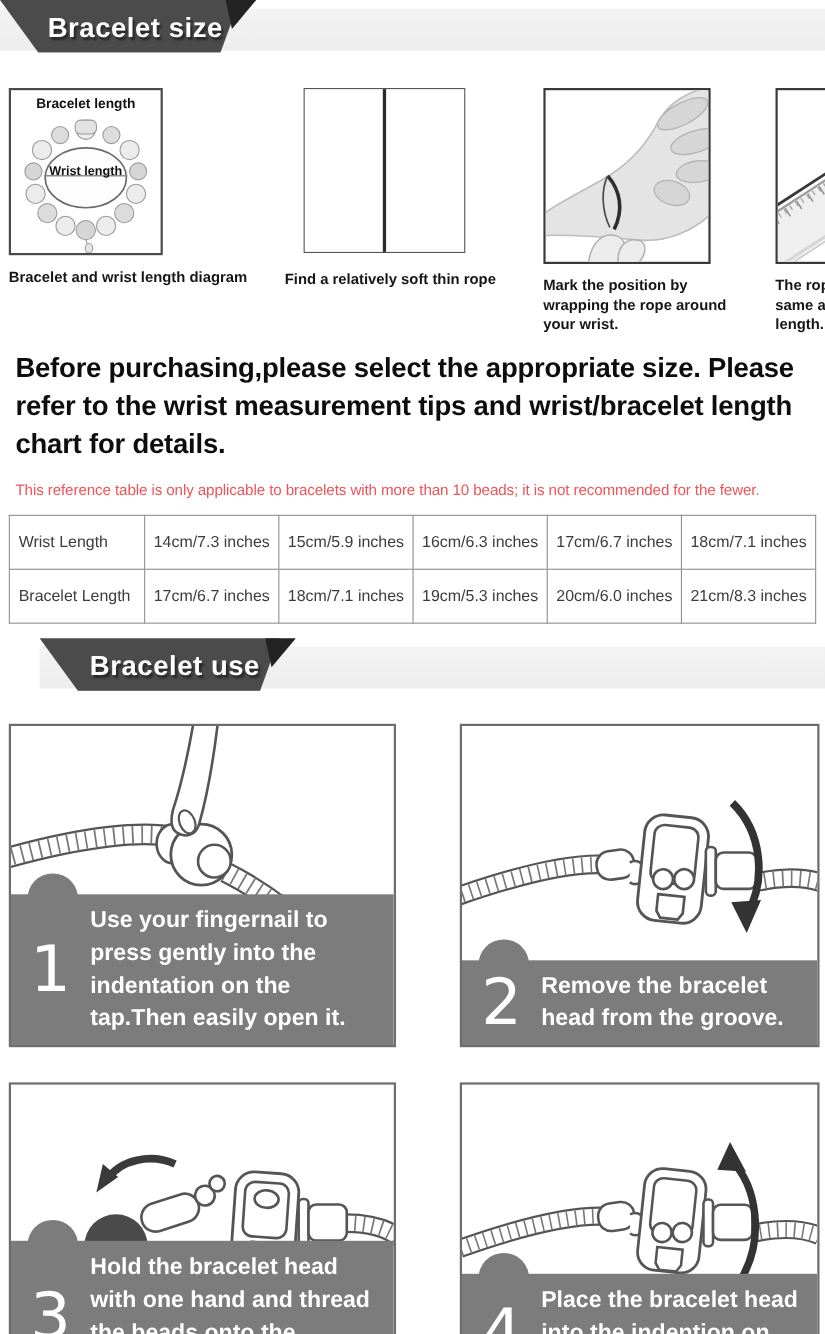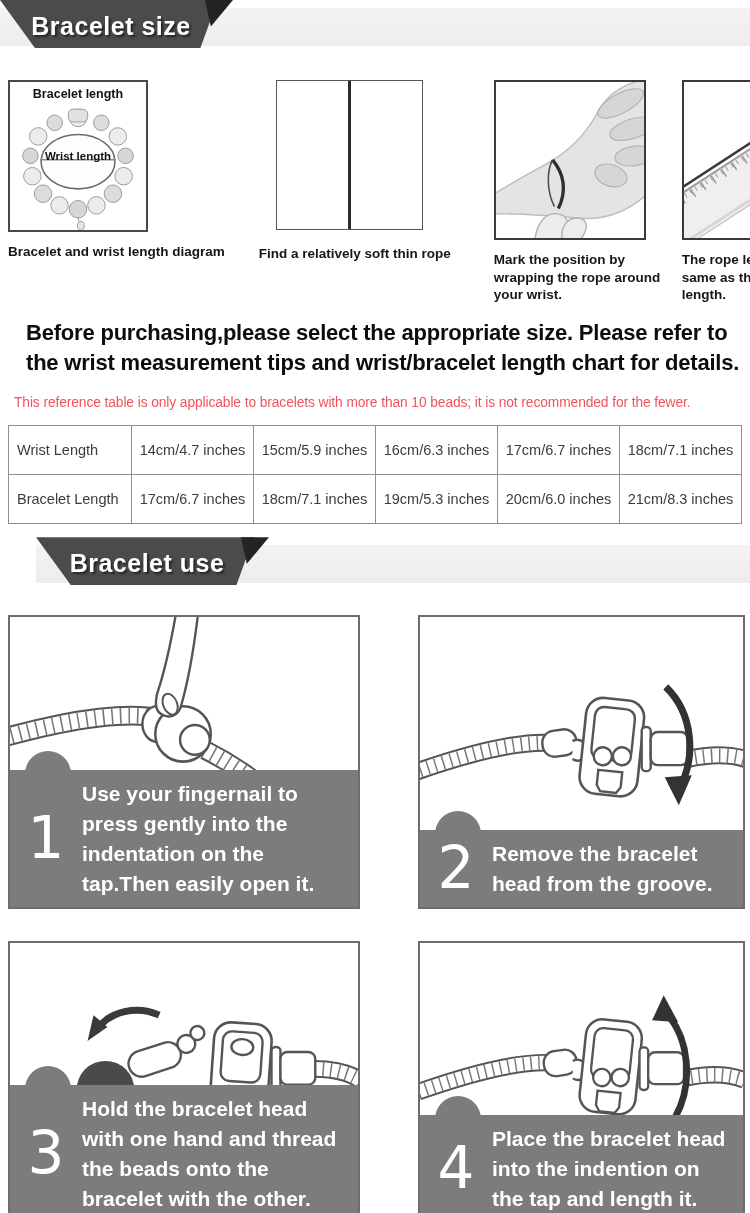--- a/index.html
+++ b/index.html
@@ -7,45 +7,45 @@
   .wrap{width:750px;overflow:hidden;padding-bottom:18px;}
 
   
   .banner-row{position:relative;height:48px;}
   .banner-strip{position:absolute;left:0;top:8px;width:750px;height:38px;
     background:linear-gradient(#f3f3f3,#ededed);}
   .banner-shape{position:absolute;left:0;top:0;width:233px;height:48px;background:#4b4b4b;
     clip-path:polygon(0 0,93.5% 0,86% 100%,15% 100%);}
   .banner-fold{position:absolute;left:0;top:0;width:233px;height:48px;background:#232323;
     clip-path:polygon(88% 0,100% 0,90.5% 55%);}
-  .banner-label{position:absolute;left:0;top:0;width:222px;height:48px;display:flex;
+  .banner-label{position:absolute;left:12px;top:0;width:222px;height:48px;display:flex;
     align-items:center;justify-content:center;padding-top:4px;box-sizing:border-box;
     color:#fff;font-size:25px;font-weight:bold;letter-spacing:.5px;
     text-shadow:2px 2px 2px rgba(0,0,0,.5);}
 
   
   .figs{display:flex;align-items:flex-start;padding-left:8px;margin-top:32px;}
   .figbox{background:#fff;box-sizing:border-box;position:relative;}
   .fig1-box{width:140px;height:152px;border:2px solid #4a4a4a;}
   .fig2-box{width:147px;height:150px;border:1.5px solid #555;}
   .fig3-box{width:152px;height:160px;border:2px solid #3a3a3a;overflow:hidden;}
   .fig4-box{width:146px;height:160px;border:2px solid #3a3a3a;overflow:hidden;}
   .fig{flex:0 0 auto;}
-  .fig1{margin-right:51px;} .fig2{margin-right:55px;} .fig3{margin-right:20px;}
+  .fig1{margin-right:51px;} .fig2{margin-right:55px;} .fig3{margin-right:43px;}
   .caption{font-size:13.5px;font-weight:bold;color:#161616;line-height:1.3;margin-top:11px;}
   .cap-center{text-align:center;}
   .fig2 .caption{white-space:nowrap;width:180px;margin-left:-17px;margin-top:15px;}
   .fig3 .caption{width:168px;} .fig4 .caption{width:160px;}
   .fig-label{position:absolute;font-weight:bold;color:#111;}
   .lbl-outer{top:5px;left:0;width:100%;text-align:center;font-size:12.5px;}
   .lbl-inner{top:68px;left:0;width:100%;text-align:center;font-size:11.5px;}
   .rope-line{position:absolute;left:50%;top:0;width:3px;height:100%;background:#2b2b2b;margin-left:-1px;}
 
   
-  .intro{margin-top:14px;padding:0 10px 0 26px;font-size:22px;font-weight:bold;
+  .intro{margin-top:14px;padding:0 10px 0 14px;font-size:25px;font-weight:bold;
     letter-spacing:-.2px;line-height:1.38;color:#0d0d0d;}
   .note{margin-top:17px;padding-left:14px;font-size:13.8px;font-weight:normal;color:#f0545a;
     white-space:nowrap;letter-spacing:-.1px;}
 
   
   table.size{border-collapse:collapse;margin:15px 8px 0;width:734px;table-layout:fixed;}
   table.size td{border:1px solid #8f8f8f;height:48px;font-size:14.5px;color:#3c3c3c;
     text-align:center;padding:0 2px;}
   table.size td.rowhead{width:112px;text-align:left;padding-left:8px;}
 
@@ -157,21 +157,21 @@
   </div>
 
   <div class="intro">Before purchasing,please select the appropriate size. Please refer to the wrist measurement tips and wrist/bracelet length chart for details.</div>
 
   <div class="note">This reference table is only applicable to bracelets with more than 10 beads; it is not recommended for the fewer.</div>
 
   <table class="size">
     <tbody>
       <tr>
         <td class="rowhead">Wrist Length</td>
-        <td>14cm/4.7 inches</td>
+        <td>14cm/7.3 inches</td>
         <td>15cm/5.9 inches</td>
         <td>16cm/6.3 inches</td>
         <td>17cm/6.7 inches</td>
         <td>18cm/7.1 inches</td>
       </tr>
       <tr>
         <td class="rowhead">Bracelet Length</td>
         <td>17cm/6.7 inches</td>
         <td>18cm/7.1 inches</td>
         <td>19cm/5.3 inches</td>

